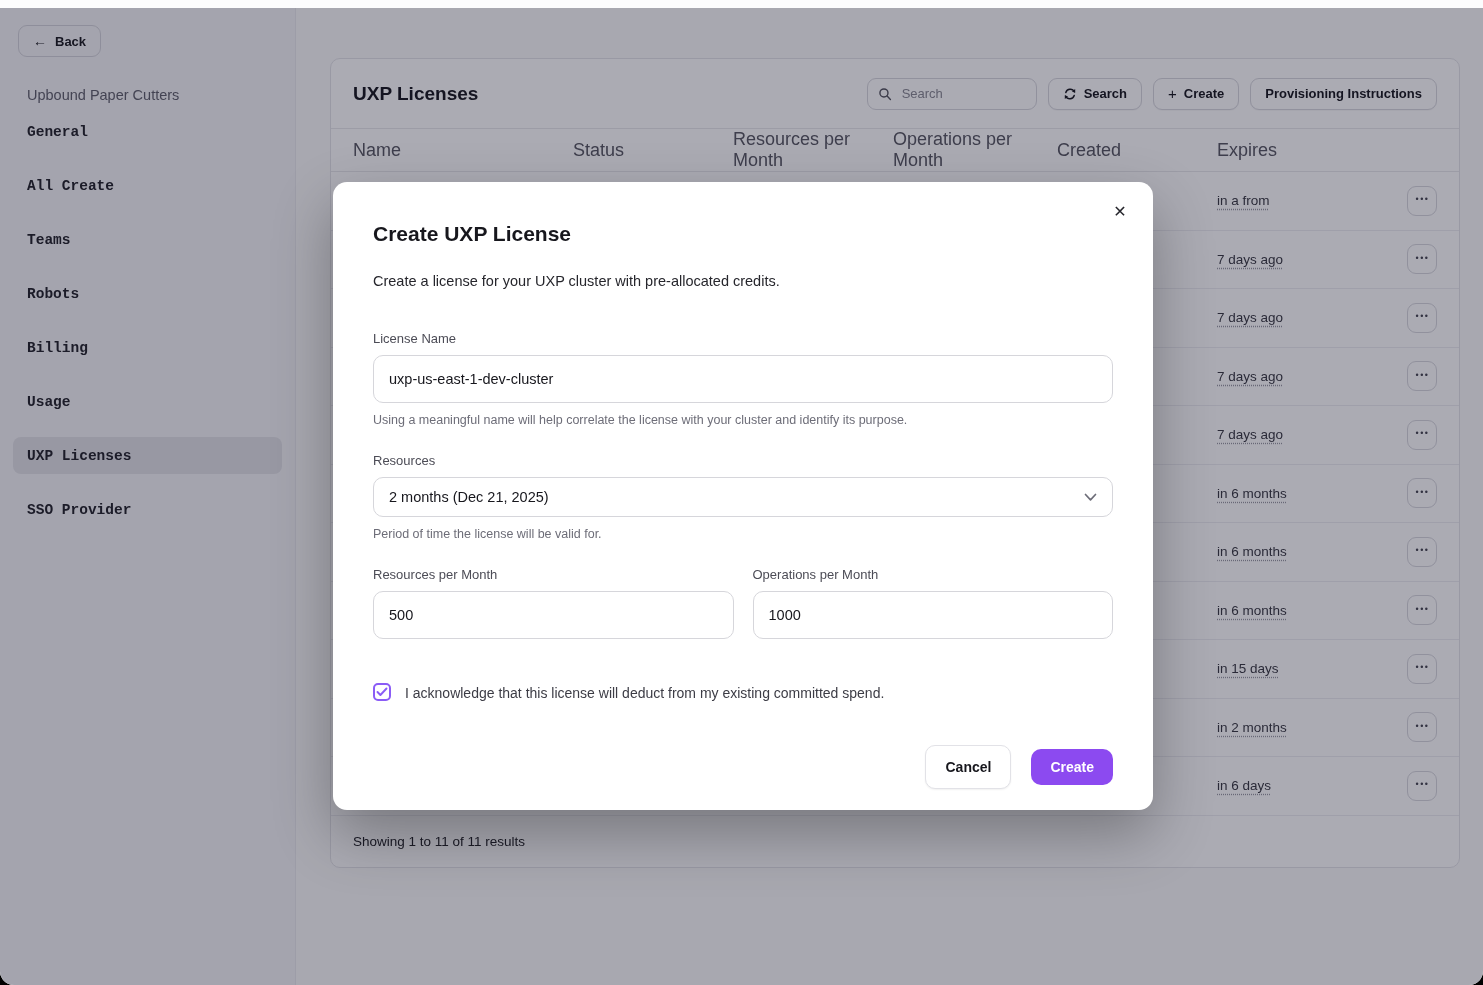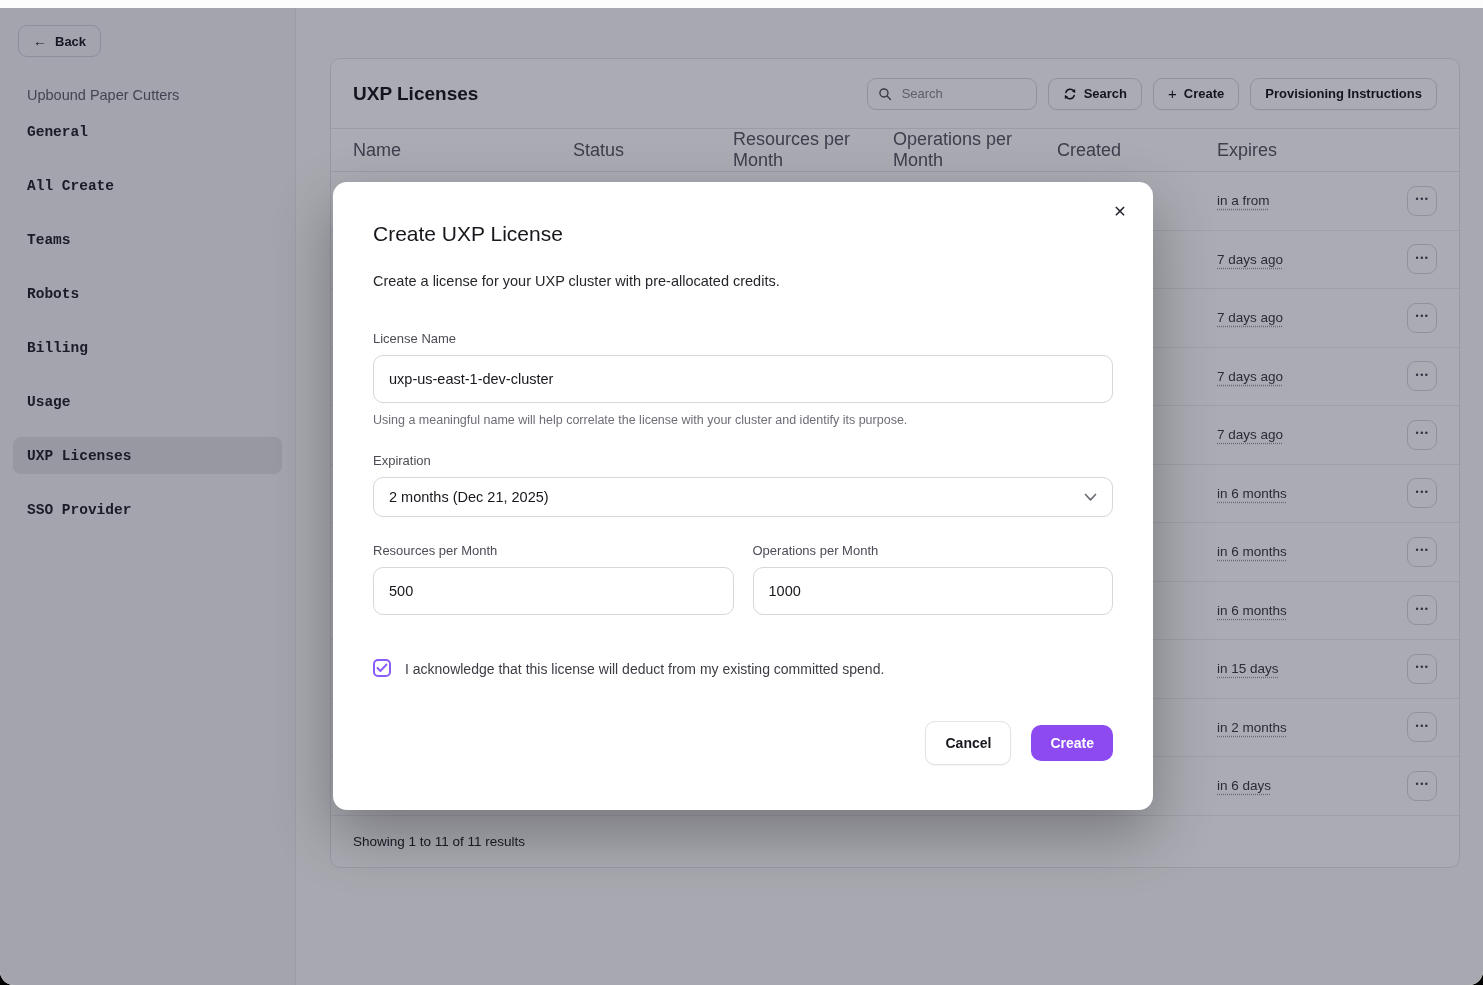--- a/index.html
+++ b/index.html
@@ -87,21 +87,21 @@
   .modal {
     position:absolute; top:182px; left:333px; width:820px; height:628px;
     background:#fff; border-radius:14px; box-shadow:0 24px 60px rgba(0,0,0,.30);
     z-index:30; padding:40px 40px 34px;
   }
   .modal-close {
     position:absolute; top:14px; right:18px; width:30px; height:30px;
     border:0; background:transparent; font-size:16px; color:#26262c; cursor:pointer;
     font-family:"Liberation Sans",sans-serif;
   }
-  .modal-title { font-size:21px; font-weight:400; color:#17171d; margin:0 0 27px; }
+  .modal-title { font-size:21px; font-weight:700; color:#17171d; margin:0 0 27px; }
   .modal-desc { font-size:14.5px; color:#26262c; margin:0 0 42px; }
   .field { margin-bottom:26px; }
   .field-label { font-size:13px; color:#4c4c56; margin-bottom:9px; }
   .text-input {
     width:100%; height:48px; border:1px solid #d6d6db; border-radius:10px; padding:0 15px;
     font-family:"Liberation Sans",sans-serif; font-size:14.5px; color:#17171d; outline:none; background:#fff;
   }
   .helper { font-size:12.5px; color:#6d6d78; margin-top:10px; }
   .select {
     display:flex; align-items:center; justify-content:space-between; height:40px;
@@ -329,27 +329,28 @@
     <h1 class="modal-title">Create UXP License</h1>
     <p class="modal-desc">Create a license for your UXP cluster with pre-allocated credits.</p>
 
     <div class="field">
       <div class="field-label">License Name</div>
       <input class="text-input" type="text" value="uxp-us-east-1-dev-cluster" style="">
       <div class="helper">Using a meaningful name will help correlate the license with your cluster and identify its purpose.</div>
     </div>
 
     <div class="field">
-      <div class="field-label">Expiration</div>
+      <div class="field-label">Resources</div>
       <div class="select">
         <span>2 months (Dec 21, 2025)</span>
         <svg width="13" height="9" viewBox="0 0 13 9">
           <path d="M1.5 1.5 L6.5 6.8 L11.5 1.5" fill="none" stroke="#6d6d78" stroke-width="1.7" stroke-linecap="round" stroke-linejoin="round"></path>
         </svg>
       </div>
+      <div class="helper">Period of time the license will be valid for.</div>
     </div>
 
     <div class="two-col">
       <div class="col">
         <div class="field-label">Resources per Month</div>
         <input class="text-input" type="text" value="500" style="">
       </div>
       <div class="col">
         <div class="field-label">Operations per Month</div>
         <input class="text-input" type="text" value="1000" style="">

